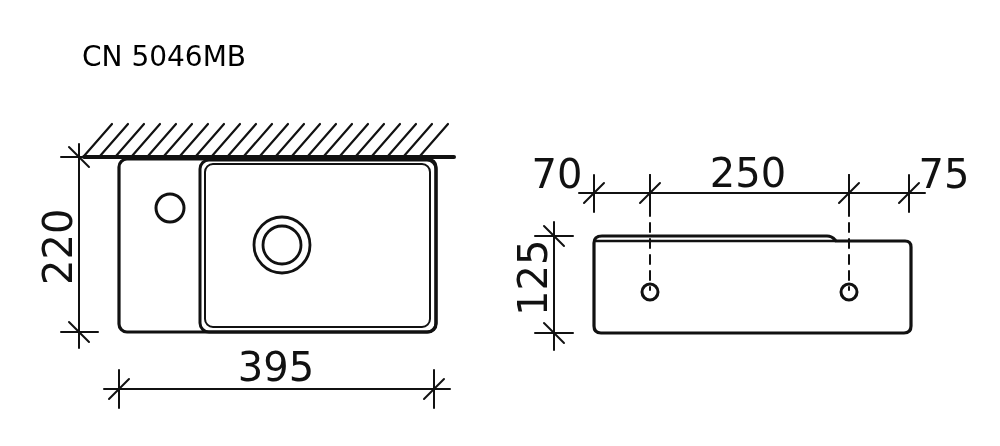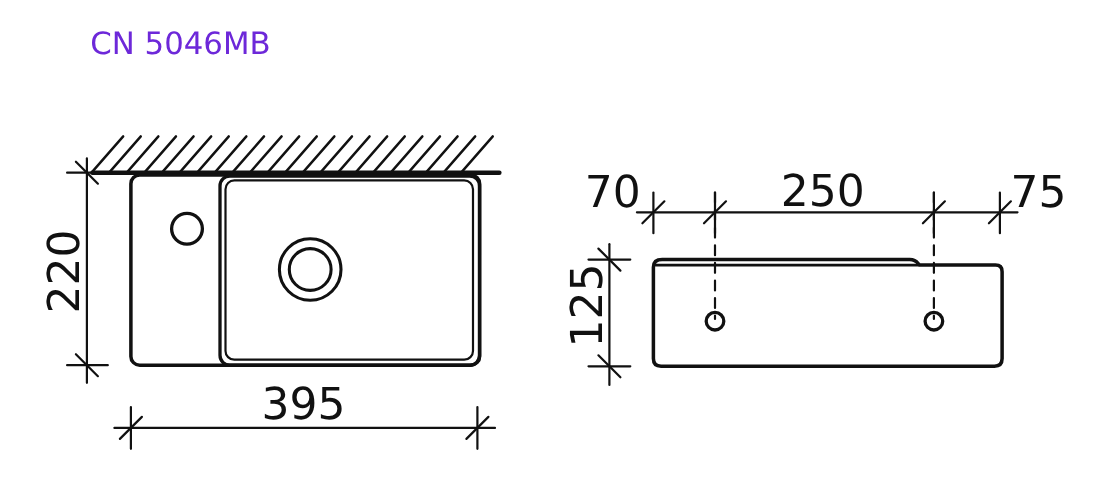--- a/index.html
+++ b/index.html
@@ -1,17 +1,17 @@
 <!DOCTYPE html>
 <html><head>
 <meta charset="utf-8">
 <style>
   html, body { margin: 0; padding: 0; background: #ffffff; }
   body { width: 1000px; height: 446px; position: relative; overflow: hidden; font-family: "DejaVu Sans", sans-serif; }
-  .title { position: absolute; left: 82px; top: 23px; font-size: 28px; color: #6d28d9; font-family: "DejaVu Sans", sans-serif; letter-spacing: 0px; }
+  .title { position: absolute; left: 82px; top: 40px; font-size: 28px; color: #000000; font-family: "DejaVu Sans", sans-serif; letter-spacing: 0px; }
   svg { position: absolute; left: 0; top: 0; }
   .dimtext { font-family: "DejaVu Sans", sans-serif; font-size: 40px; fill: #111; }
 </style>
 </head>
 <body>
 
 <div class="title">CN 5046MB</div>
 
 <svg width="1000" height="446" viewBox="0 0 1000 446">
   <g stroke="#111" fill="none" stroke-linecap="round" stroke-linejoin="round">

